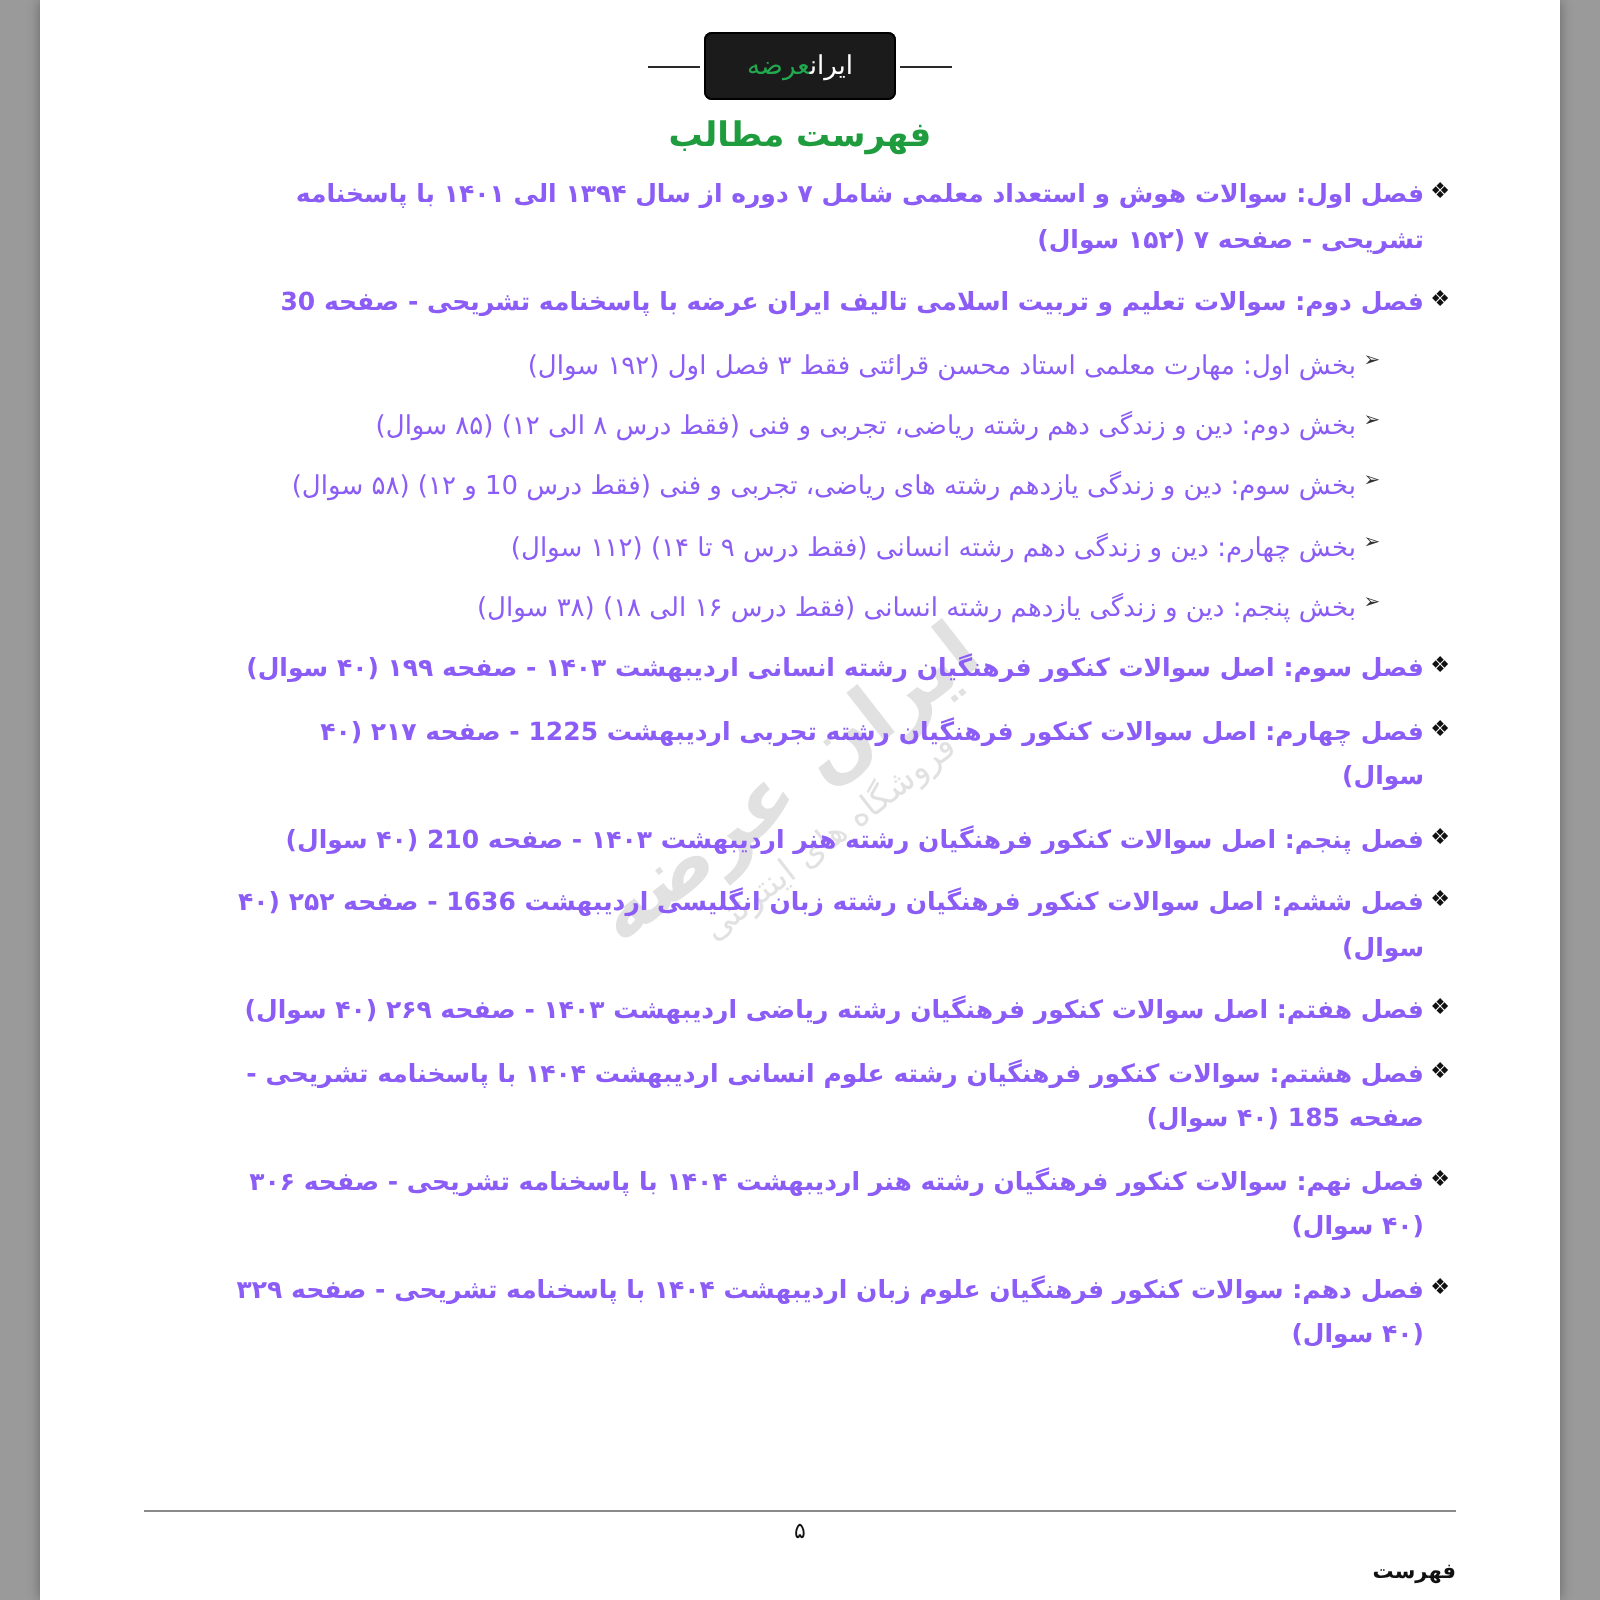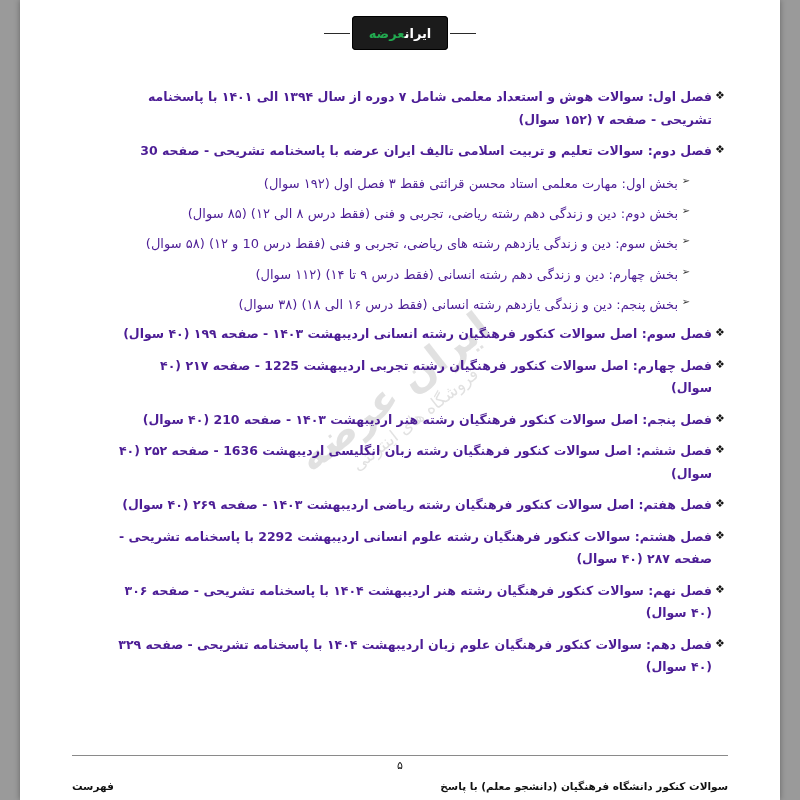--- a/index.html
+++ b/index.html
@@ -67,21 +67,21 @@
     background: #1b1b1b;
     border-radius: 4px;
     display: flex;
     align-items: center;
     justify-content: center;
     box-shadow: inset 0 0 0 1px #000;
   }
   .logo .logo-text {
     color: #ffffff;
     font-size: 13px;
-    font-weight: bold;
+    font-weight: normal;
     letter-spacing: 0px;
     direction: rtl;
   }
   .logo .logo-accent {
     color: #22a84f;
   }
   .logo:before, .logo:after {
     content: "";
     position: absolute;
     top: 50%;
@@ -121,21 +121,21 @@
   .toc-entry .bullet {
     flex: 0 0 auto;
     width: 16px;
     text-align: center;
     line-height: 1.75;
     color: #111;
   }
   .toc-entry .entry-text {
     flex: 1 1 auto;
     line-height: 1.8;
-    color: #4c1d95;
+    color: #8b5cf6;
     margin-left: 44px;
   }
 
   
   .lvl1 .entry-text {
     font-size: 12.5px;
     font-weight: bold;
   }
   .lvl1 .bullet { font-size: 11px; }
 
@@ -193,20 +193,21 @@
       <div>ایران عرضه</div>
       <div class="wm-sub">فروشگاه های اینترنتی</div>
     </div>
 
     <div class="logo-wrap">
       <div class="logo">
         <span class="logo-text"><span>ایران</span><span class="logo-accent">عرضه</span></span>
       </div>
     </div>
 
+    <div class="doc-title">فهرست مطالب</div>
 
     <div class="toc">
 
       <div class="toc-entry lvl1">
         <span class="bullet">❖</span>
         <span class="entry-text">فصل اول: سوالات هوش و استعداد معلمی شامل ۷ دوره از سال ۱۳۹۴ الی ۱۴۰۱ با پاسخنامه تشریحی - صفحه ۷ (۱۵۲ سوال)</span>
       </div>
 
       <div class="toc-entry lvl1">
         <span class="bullet">❖</span>
@@ -258,36 +259,35 @@
         <span class="entry-text">فصل ششم: اصل سوالات کنکور فرهنگیان رشته زبان انگلیسی اردیبهشت 1636 - صفحه ۲۵۲ (۴۰ سوال)</span>
       </div>
 
       <div class="toc-entry lvl1">
         <span class="bullet">❖</span>
         <span class="entry-text">فصل هفتم: اصل سوالات کنکور فرهنگیان رشته ریاضی اردیبهشت ۱۴۰۳ - صفحه ۲۶۹ (۴۰ سوال)</span>
       </div>
 
       <div class="toc-entry lvl1">
         <span class="bullet">❖</span>
-        <span class="entry-text">فصل هشتم: سوالات کنکور فرهنگیان رشته علوم انسانی اردیبهشت 2292 با پاسخنامه تشریحی - صفحه ۲۸۷ (۴۰ سوال)</span>
+        <span class="entry-text">فصل هشتم: سوالات کنکور فرهنگیان رشته علوم انسانی اردیبهشت ۱۴۰۴ با پاسخنامه تشریحی - صفحه 185 (۴۰ سوال)</span>
       </div>
 
       <div class="toc-entry lvl1">
         <span class="bullet">❖</span>
         <span class="entry-text">فصل نهم: سوالات کنکور فرهنگیان رشته هنر اردیبهشت ۱۴۰۴ با پاسخنامه تشریحی - صفحه ۳۰۶ (۴۰ سوال)</span>
       </div>
 
       <div class="toc-entry lvl1">
         <span class="bullet">❖</span>
         <span class="entry-text">فصل دهم: سوالات کنکور فرهنگیان علوم زبان اردیبهشت ۱۴۰۴ با پاسخنامه تشریحی - صفحه ۳۲۹ (۴۰ سوال)</span>
       </div>
 
     </div>
 
     <div class="footer-rule"></div>
     <div class="page-number">۵</div>
     <div class="footer-row">
-      <span>سوالات کنکور دانشگاه فرهنگیان (دانشجو معلم) با پاسخ</span>
       <span>فهرست</span>
     </div>
 
   </div>
 </div>
 
 </body></html>

